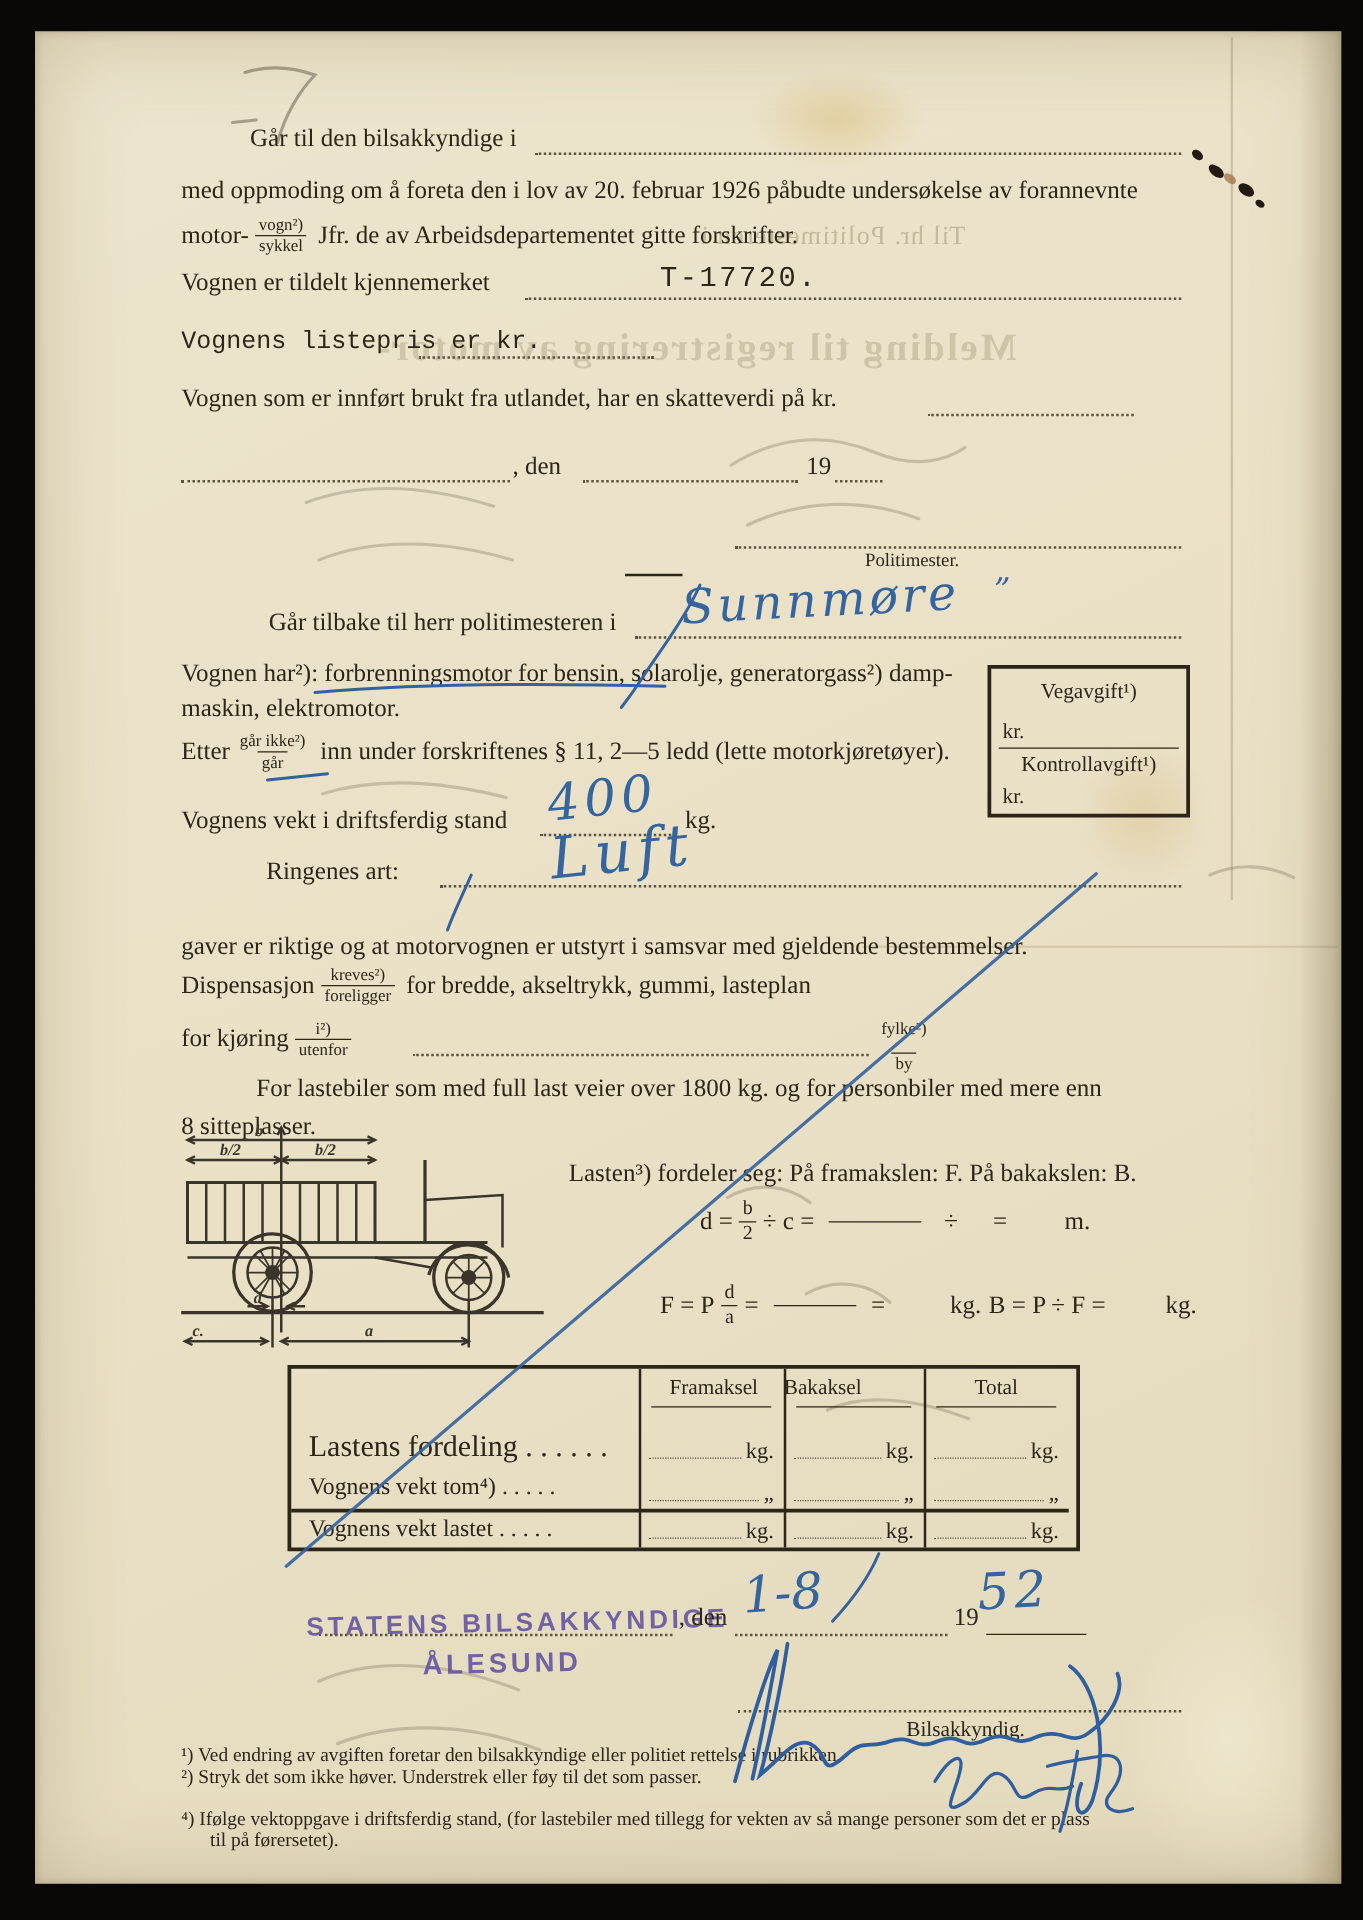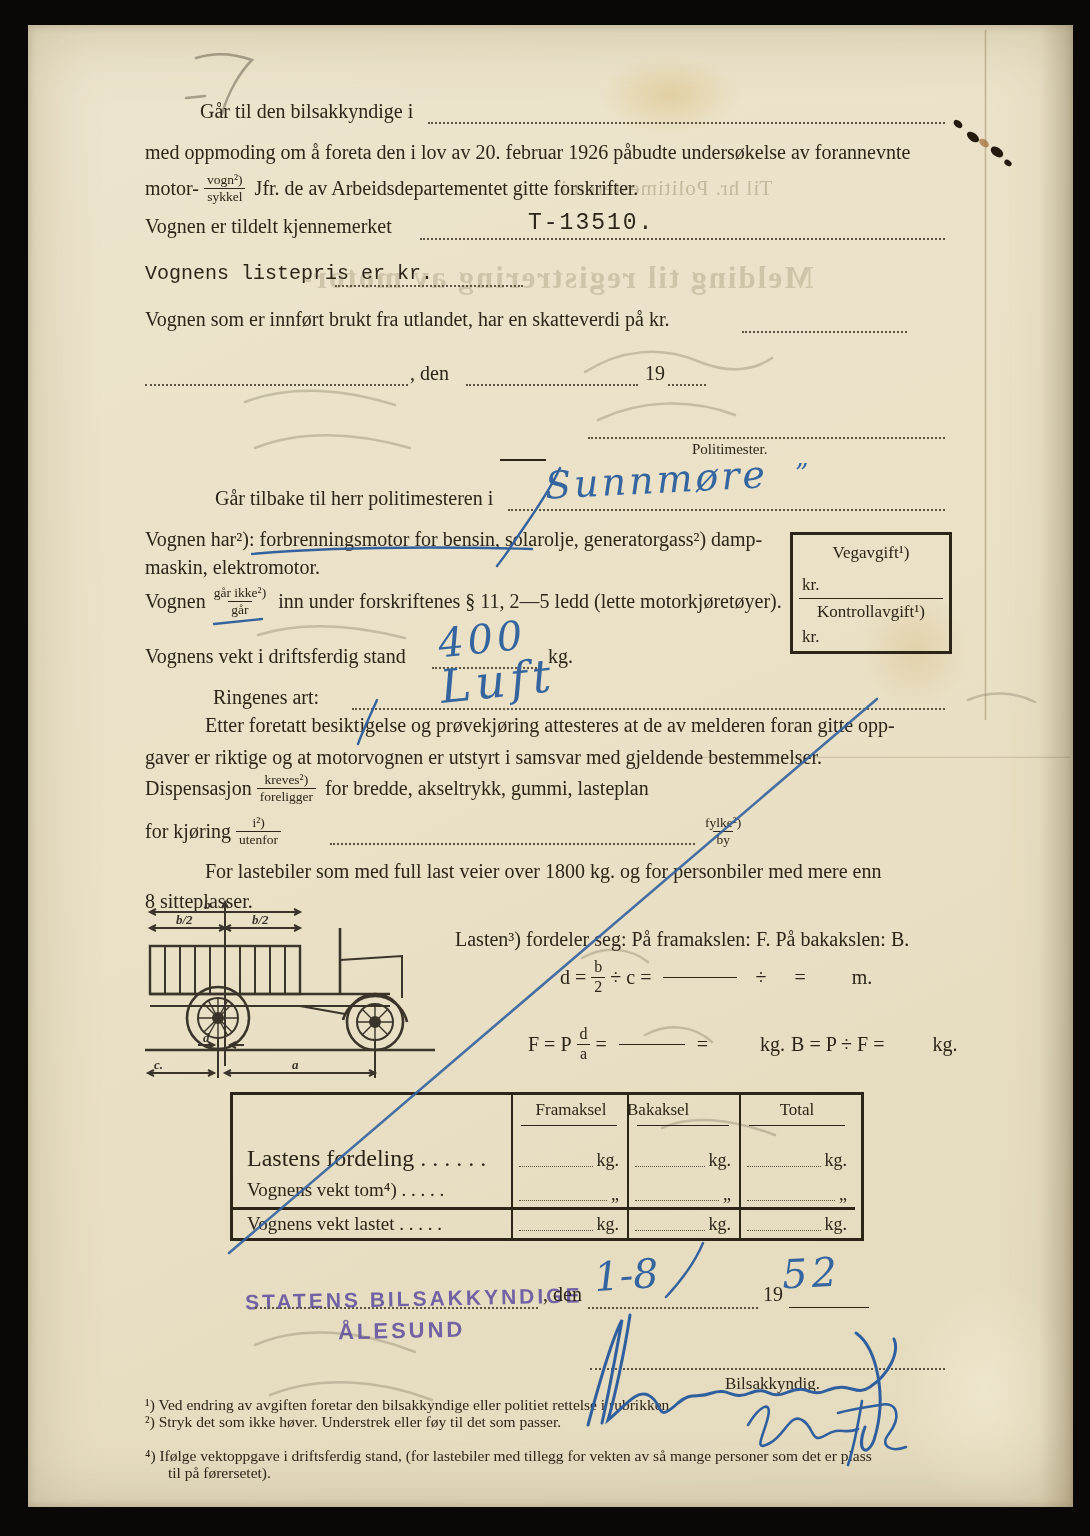--- a/index.html
+++ b/index.html
@@ -78,21 +78,21 @@
 <div class="row" style="left:145px;top:172px;">
   <span>motor-</span>
   <span class="frac">
     <span class="ft">vogn²)</span>
     <span class="fb">sykkel</span>
   </span>
   <span style="margin-left:4px;">Jfr. de av Arbeidsdepartementet gitte forskrifter.</span>
 </div>
 <div class="t" style="left:145px;top:215px;">Vognen er tildelt kjennemerket</div>
 <div class="dots" style="left:420px;top:238px;width:525px;"></div>
-<div class="t mono" style="left:528px;top:210px;font-size:23px;">T-13510.</div>
+<div class="t mono" style="left:528px;top:210px;font-size:23px;">T-17720.</div>
 <div class="t" style="left:145px;top:262px;font-family:Liberation Mono, monospace;">Vognens listepris er kr.</div>
 <div class="dots" style="left:335px;top:285px;width:188px;"></div>
 <div class="t" style="left:145px;top:308px;">Vognen som er innført brukt fra utlandet, har en skatteverdi på kr.</div>
 <div class="dots" style="left:742px;top:331px;width:165px;"></div>
 
 <div class="dots" style="left:145px;top:384px;width:263px;"></div>
 <div class="t" style="left:410px;top:362px;">, den</div>
 <div class="dots" style="left:466px;top:384px;width:172px;"></div>
 <div class="t" style="left:645px;top:362px;">19</div>
 <div class="dots" style="left:668px;top:384px;width:38px;"></div>
@@ -103,21 +103,21 @@
 
 <div class="t" style="left:215px;top:487px;">Går tilbake til herr politimesteren i</div>
 <div class="dots" style="left:508px;top:509px;width:437px;"></div>
 <div class="hand" style="left:545px;top:458px;font-size:38px;transform:rotate(-3deg);letter-spacing:3px;">Sunnmøre</div>
 <div class="hand" style="left:795px;top:458px;font-size:26px;">”</div>
 
 <div class="t" style="left:145px;top:528px;">Vognen har²): forbrenningsmotor for bensin, solarolje, generatorgass²) damp-</div>
 <div class="t" style="left:145px;top:556px;">maskin, elektromotor.</div>
 
 <div class="row" style="left:145px;top:585px;">
-  <span>Vognen</span>
+  <span>Etter</span>
   <span class="frac">
     <span class="ft">går ikke²)</span>
     <span class="fb">går</span>
   </span>
   <span style="margin-left:4px;">inn under forskriftenes § 11, 2—5 ledd (lette motorkjøretøyer).</span>
 </div>
 
 <div class="t" style="left:145px;top:645px;">Vognens vekt i driftsferdig stand</div>
 <div class="dots" style="left:432px;top:667px;width:105px;"></div>
 <div class="hand" style="left:438px;top:616px;font-size:40px;transform:rotate(-6deg);letter-spacing:4px;">400</div>
@@ -127,41 +127,40 @@
 <div class="hand" style="left:440px;top:654px;font-size:46px;transform:rotate(-6deg);letter-spacing:5px;">Luft</div>
 
 <div class="fees">
   <div class="t" style="left:0;right:0;top:8px;text-align:center;font-size:17px;position:absolute;">Vegavgift¹)</div>
   <div class="t" style="left:9px;top:40px;font-size:17px;">kr.</div>
   <div class="solid" style="left:6px;top:63px;width:144px;border-bottom-width:1.6px;"></div>
   <div class="t" style="left:0;right:0;top:67px;text-align:center;font-size:17px;position:absolute;">Kontrollavgift¹)</div>
   <div class="t" style="left:9px;top:92px;font-size:17px;">kr.</div>
 </div>
 
-<div class="t" style="left:205px;top:714px;">Etter foretatt besiktigelse og prøvekjøring attesteres at de av melderen foran gitte opp-</div>
 <div class="t" style="left:145px;top:746px;">gaver er riktige og at motorvognen er utstyrt i samsvar med gjeldende bestemmelser.</div>
 
 <div class="row" style="left:145px;top:772px;">
   <span>Dispensasjon</span>
   <span class="frac">
     <span class="ft">kreves²)</span>
     <span class="fb">foreligger</span>
   </span>
   <span style="margin-left:4px;">for bredde, akseltrykk, gummi, lasteplan</span>
 </div>
 <div class="row" style="left:145px;top:815px;">
   <span>for kjøring</span>
   <span class="frac">
     <span class="ft">i²)</span>
     <span class="fb">utenfor</span>
   </span>
 </div>
 <div class="dots" style="left:330px;top:843px;width:365px;"></div>
 <div class="row" style="left:702px;top:815px;">
-  <span class="frac" style="margin:0;">
+  <span class="frac" style="margin:0;gap:11px;">
     <span class="ft">fylke²)</span>
     <span class="fb">by</span>
   </span>
 </div>
 
 <div class="t" style="left:205px;top:860px;">For lastebiler som med full last veier over 1800 kg. og for personbiler med mere enn</div>
 <div class="t" style="left:145px;top:890px;">8 sitteplasser.</div>
 
 <svg width="300" height="190" style="left:140px;top:898px;" viewBox="0 0 300 190" fill="none" stroke="#3a342a" stroke-width="2">
   <line x1="5" y1="152" x2="295" y2="152" stroke-width="2.6"></line>

